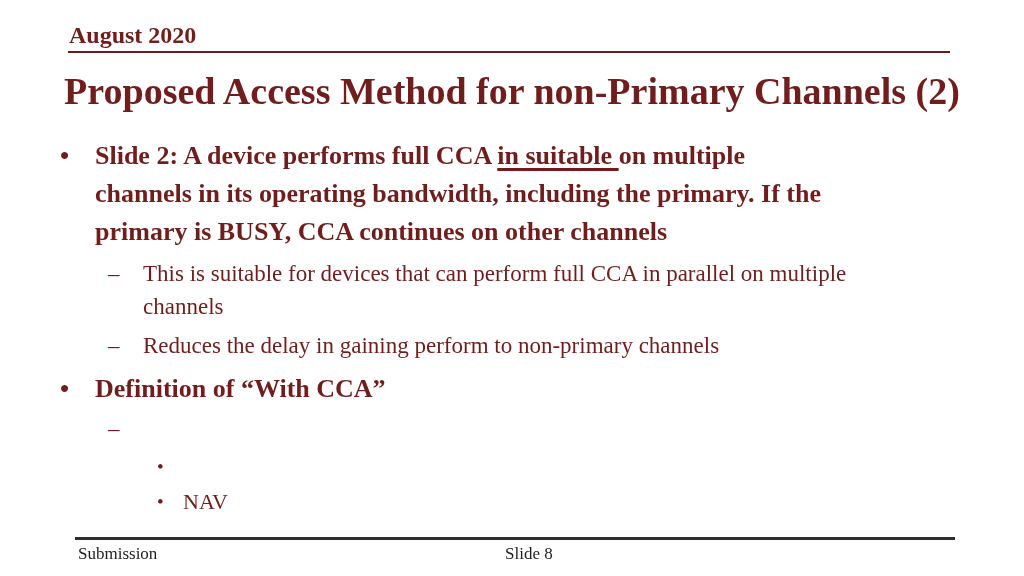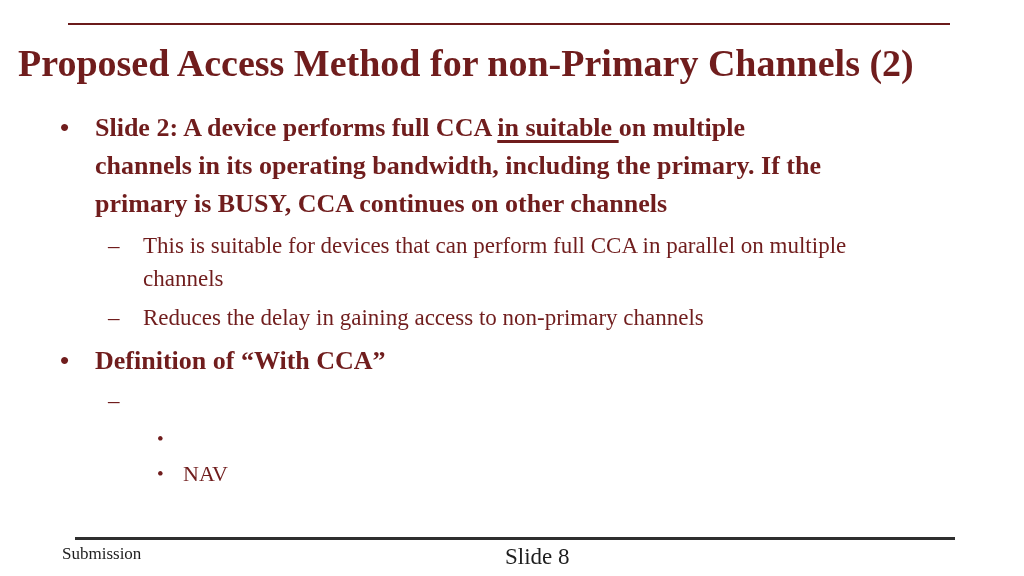--- a/index.html
+++ b/index.html
@@ -27,20 +27,21 @@
     margin:21px 76px 0 69px;
     font-weight:bold;font-size:24px;line-height:28px;
   }
   .header-rule{
     margin:2px 74px 0 68px;
     border-top:2px solid var(--rule);
   }
   
   .slide-title{
     margin:16px 18px 0;
+    text-align:center;
     font-weight:bold;
     font-size:38px;line-height:44px;
     white-space:nowrap;
   }
   
   .body{margin:24px 30px 0 60px;}
   .row{display:flex;align-items:flex-start;}
   .row .txt{white-space:pre-wrap;}
   .l1{font-size:26px;font-weight:bold;line-height:38px;}
   .l1 .marker{width:35px;flex:none;}
@@ -56,34 +57,35 @@
     text-decoration:underline;
     text-decoration-thickness:3px;
     text-underline-offset:4px;
   }
   
   .footer-rule{
     position:absolute;left:75px;top:537px;
     width:880px;height:3px;background:var(--footer-rule);
   }
   .footer-left{
-    position:absolute;left:62px;top:544px;
+    position:absolute;left:78px;top:544px;
     font-size:17px;color:var(--footer-ink);
   }
   .footer-center{
     position:absolute;left:505px;top:544px;
-    font-size:23px;color:var(--footer-ink);
+    font-size:17px;color:var(--footer-ink);
   }
 </style>
 </head>
 <body>
 
 <div class="slide">
 
   <div class="header-row">
+    <span>August 2020</span>
   </div>
   <div class="header-rule"></div>
 
   <div class="slide-title">Proposed Access Method for non-Primary Channels (2)</div>
 
   <div class="body">
 
     <div class="row l1">
       <span class="marker">•</span>
       <div class="txt"><span>Slide 2: A device performs full CCA </span><span class="u">in suitable </span><span>on multiple
@@ -92,21 +94,21 @@
     </div>
 
     <div class="row l2">
       <span class="marker">–</span>
       <div class="txt">This is suitable for devices that can perform full CCA in parallel on multiple
 channels</div>
     </div>
 
     <div class="row l2">
       <span class="marker">–</span>
-      <div class="txt">Reduces the delay in gaining access to non-primary channels</div>
+      <div class="txt">Reduces the delay in gaining perform to non-primary channels</div>
     </div>
 
     <div class="row l1 def">
       <span class="marker">•</span>
       <div class="txt">Definition of “With CCA”</div>
     </div>
 
     <div class="row l2 ed">
       <span class="marker">–</span>
     </div>

